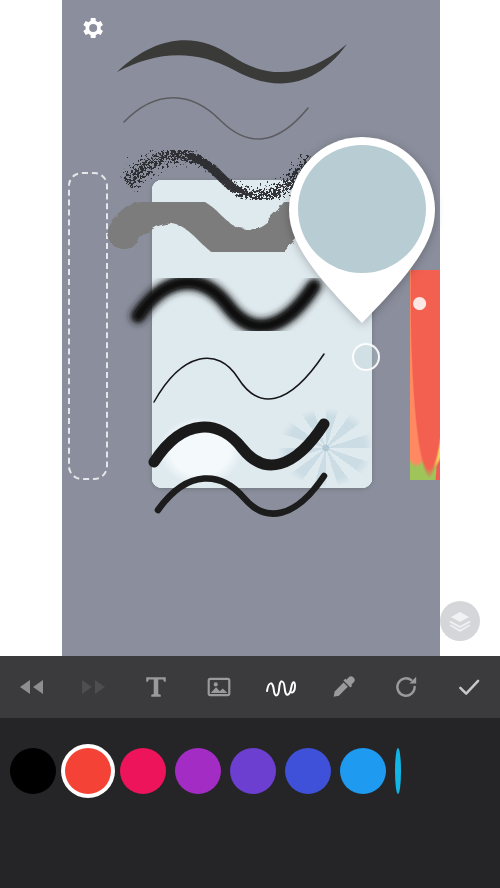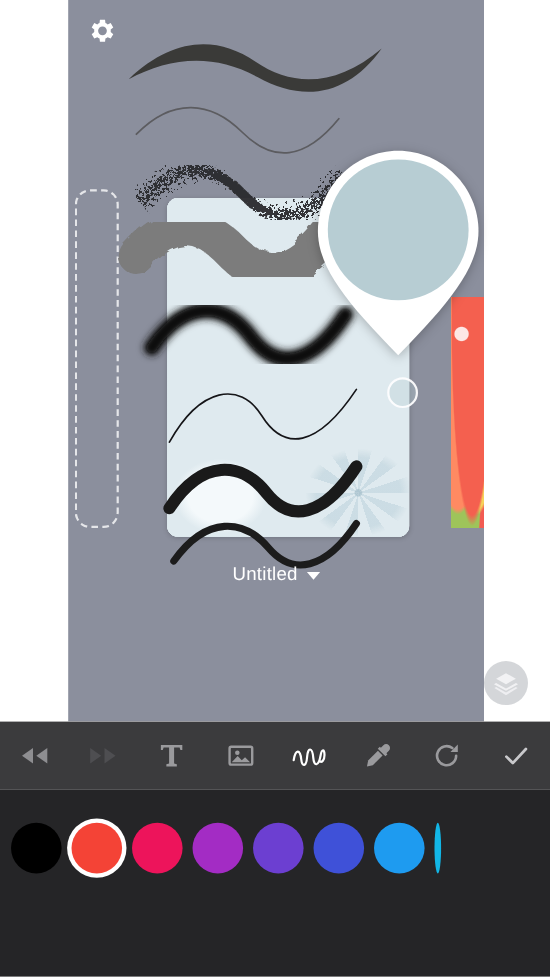--- a/index.html
+++ b/index.html
@@ -275,24 +275,20 @@
           <path d="M76 316 C 106 272, 142 274, 166 306 C 190 338, 222 332, 252 286" stroke="#111" stroke-width="9" fill="none" stroke-linecap="round" filter="url(#fblur2)"></path>
         </g>
 
         <path d="M92 402 C 120 352, 156 346, 176 378 C 196 410, 226 408, 262 354" stroke="#151518" stroke-width="1.5" fill="none" stroke-linecap="round"></path>
 
         <path d="M92 462 C 122 416, 158 420, 180 448 C 202 476, 232 470, 262 424" stroke="#1a1a1a" stroke-width="11" fill="none" stroke-linecap="round"></path>
 
         <path d="M96 510 C 126 468, 160 472, 182 498 C 204 524, 234 518, 262 476" stroke="#1c1c1c" stroke-width="6.5" fill="none" stroke-linecap="round"></path>
       </svg>
 
-      <div id="title-row">
-        <span id="title-text">Untitled</span>
-        <span id="title-caret"></span>
-      </div>
     </div>
 
     <div id="gear-btn">
       <svg viewBox="0 0 24 24" width="28" height="28" aria-hidden="true">
         <path fill="#ffffff" d="M19.4 13a7.6 7.6 0 000-2l2-1.6-2-3.4-2.4 1a7.6 7.6 0 00-1.7-1L15 3.4h-4l-.3 2.6a7.6 7.6 0 00-1.7 1l-2.4-1-2 3.4L6.6 11a7.6 7.6 0 000 2l-2 1.6 2 3.4 2.4-1a7.6 7.6 0 001.7 1l.3 2.6h4l.3-2.6a7.6 7.6 0 001.7-1l2.4 1 2-3.4z"></path>
         <circle cx="13" cy="12" r="3.4" fill="#8b8f9d"></circle>
       </svg>
     </div>
 
     <svg id="loupe" viewBox="0 0 158 198">

